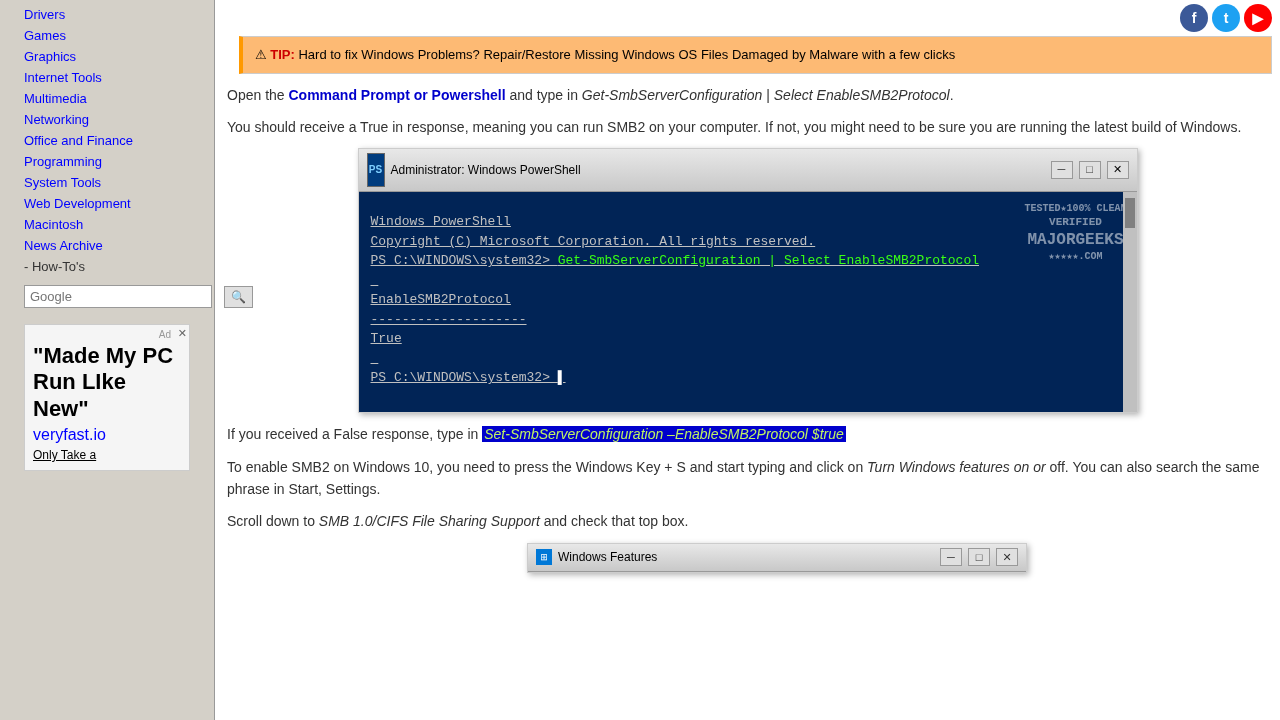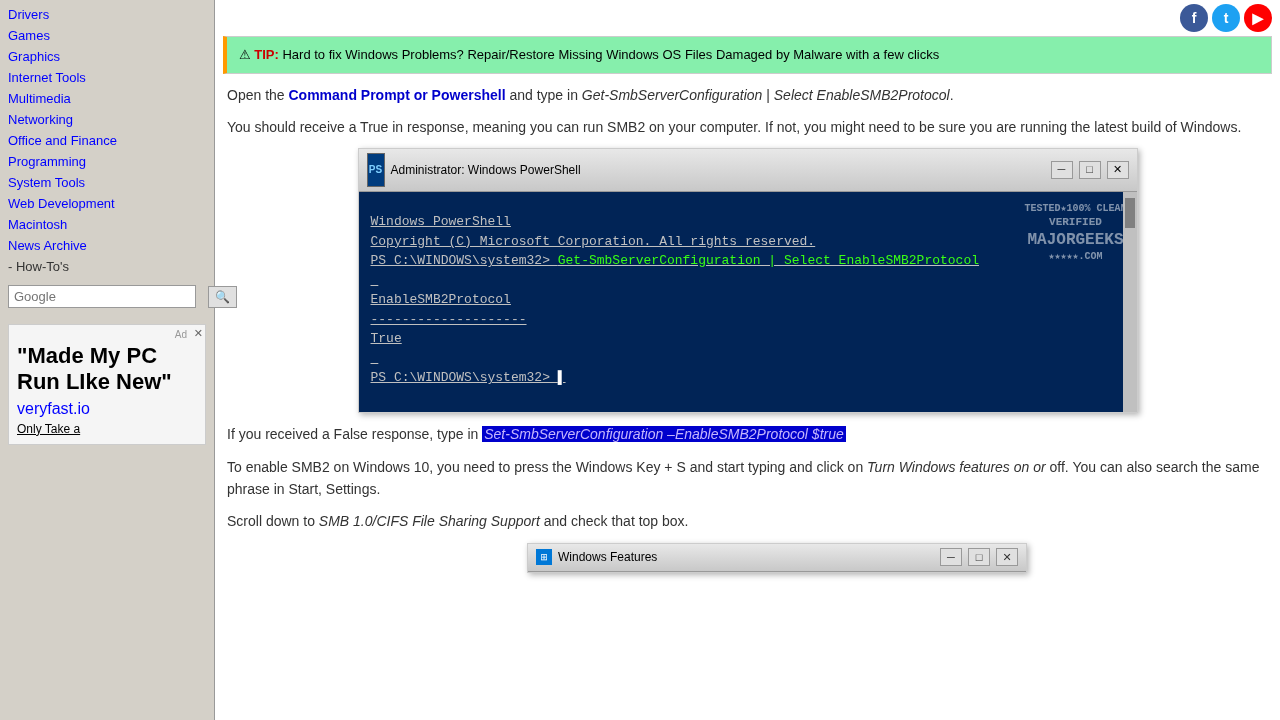--- a/index.html
+++ b/index.html
@@ -4,21 +4,21 @@
   <style>
     * { margin: 0; padding: 0; box-sizing: border-box; }
     body { font-family: Arial, sans-serif; font-size: 14px; background: #fff; display: flex; width: 1280px; min-height: 720px; overflow: hidden; }
 
     
     #sidebar {
       width: 215px;
       min-width: 215px;
       background: #d4d0c8;
       border-right: 1px solid #999;
-      padding: 4px 0;
+      padding: 4px 16px;
       font-size: 13px;
     }
     .nav-item {
       display: block;
       padding: 3px 8px;
       color: #00f;
       text-decoration: none;
       cursor: pointer;
     }
     .nav-item.dash { color: #333; }
@@ -109,24 +109,24 @@
       font-weight: bold;
       font-size: 14px;
       cursor: pointer;
     }
     .fb { background: #3b5998; }
     .tw { background: #1da1f2; }
     .yt { background: #ff0000; }
 
     
     .tip-banner {
-      background: #86efac;
+      background: #fdba74;
       border: 1px solid #ccc;
       padding: 8px 12px;
-      margin: 0 8px 10px 8px;
+      margin: 0 8px 10px 24px;
       font-size: 13px;
       line-height: 1.5;
       border-left: 4px solid #f90;
     }
     .tip-banner .tip-label {
       color: #c00;
       font-weight: bold;
     }
 
     
@@ -141,21 +141,21 @@
     }
     .article .cmd-highlight {
       color: #0000cc;
       font-weight: bold;
     }
     .article .cmd-italic {
       font-style: italic;
     }
     .article .link-highlight {
       background: #0000cc;
-      color: #c4b5fd;
+      color: #bef264;
       font-style: italic;
       padding: 0 2px;
       text-decoration: none;
     }
     .article .italic-code {
       font-style: italic;
     }
     .article .smb-italic {
       font-style: italic;
     }

